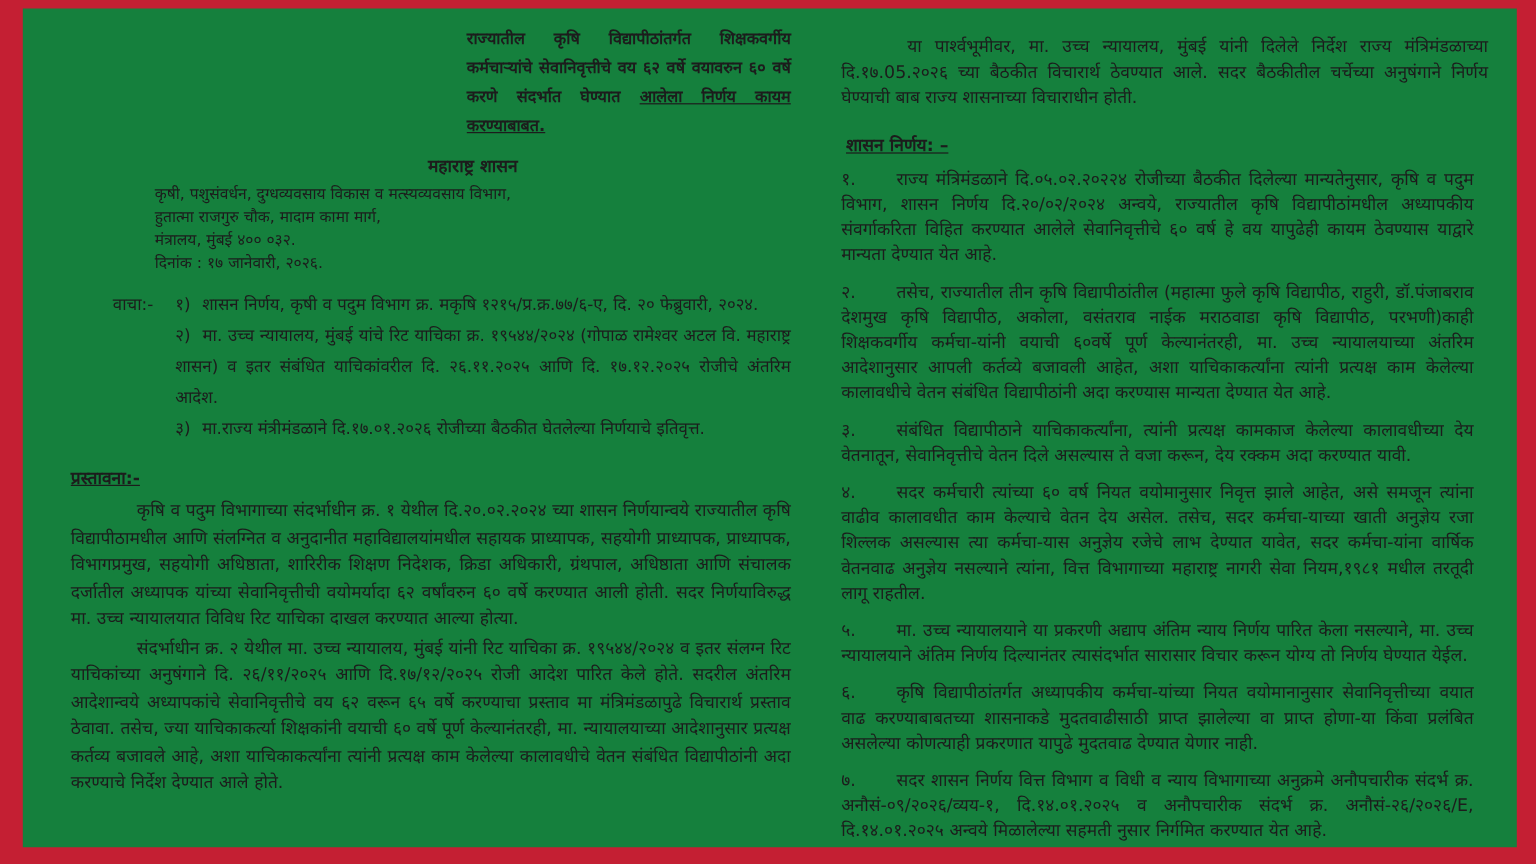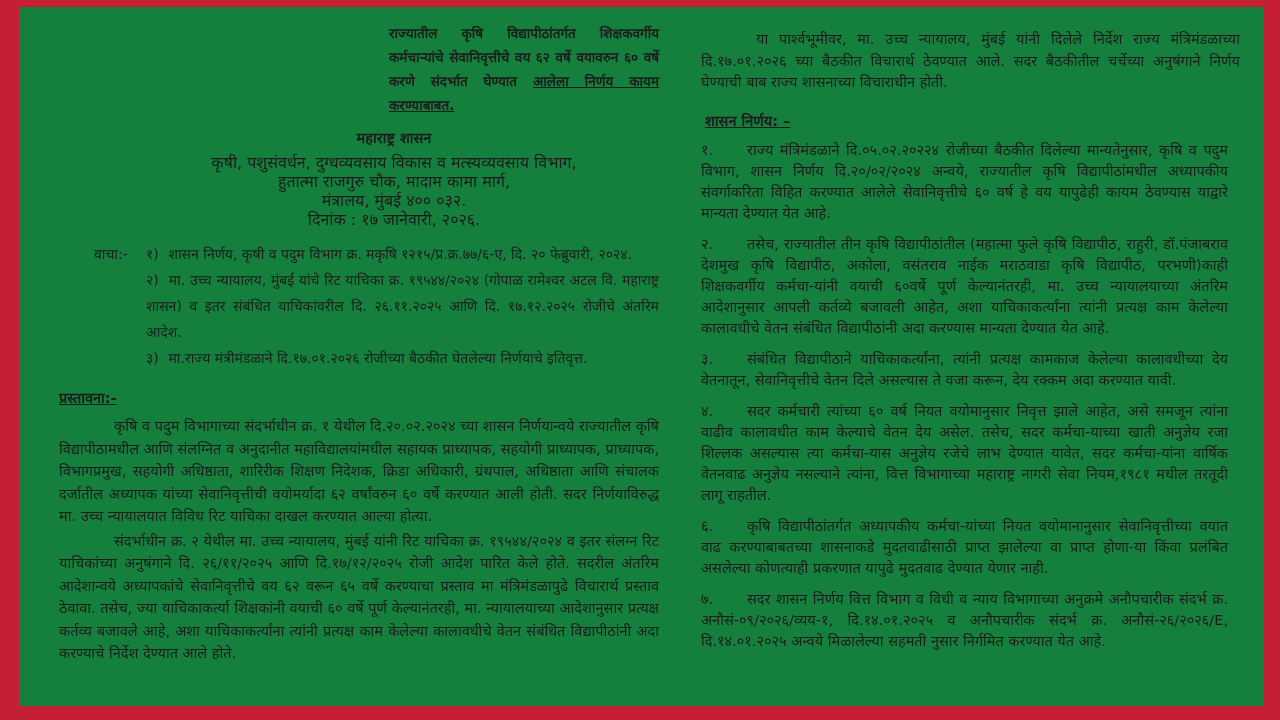--- a/index.html
+++ b/index.html
@@ -37,21 +37,21 @@
     margin-left:330px;width:270px;
     font-weight:bold;font-size:13.5px;line-height:24px;
     text-align:justify;
   }
   .subject .u{text-decoration:underline;}
   .org{
     text-align:center;font-weight:bold;font-size:14.5px;
     margin:10px 0 6px 70px;
   }
   .dept{
-    text-align:center;font-size:16px;line-height:19px;
+    text-align:left;font-size:13px;line-height:19px;
     margin-left:70px;
   }
   .read{
     display:flex;margin:12px 0 16px 35px;font-size:14px;line-height:26px;
   }
   .read-label{flex:0 0 52px;}
   .read-items{flex:1;text-align:justify;}
   .read-item .rd-num{display:inline-block;min-width:18px;}
   .preamble-heading{
     font-weight:bold;text-decoration:underline;
@@ -116,37 +116,40 @@
       </div>
 
       <div class="preamble-heading">प्रस्तावना:-</div>
 
       <p class="para">कृषि व पदुम विभागाच्या संदर्भाधीन क्र. १ येथील दि.२०.०२.२०२४ च्या शासन निर्णयान्वये राज्यातील कृषि विद्यापीठामधील आणि संलग्नित व अनुदानीत महाविद्यालयांमधील सहायक प्राध्यापक, सहयोगी प्राध्यापक, प्राध्यापक, विभागप्रमुख, सहयोगी अधिष्ठाता, शारिरीक शिक्षण निदेशक, क्रिडा अधिकारी, ग्रंथपाल, अधिष्ठाता आणि संचालक दर्जातील अध्यापक यांच्या सेवानिवृत्तीची वयोमर्यादा ६२ वर्षांवरुन ६० वर्षे करण्यात आली होती. सदर निर्णयाविरुद्ध मा. उच्च न्यायालयात विविध रिट याचिका दाखल करण्यात आल्या होत्या.</p>
       <p class="para">संदर्भाधीन क्र. २ येथील मा. उच्च न्यायालय, मुंबई यांनी रिट याचिका क्र. १९५४४/२०२४ व इतर संलग्न रिट याचिकांच्या अनुषंगाने दि. २६/११/२०२५ आणि दि.१७/१२/२०२५ रोजी आदेश पारित केले होते. सदरील अंतरिम आदेशान्वये अध्यापकांचे सेवानिवृत्तीचे वय ६२ वरून ६५ वर्षे करण्याचा प्रस्ताव मा मंत्रिमंडळापुढे विचारार्थ प्रस्ताव ठेवावा. तसेच, ज्या याचिकाकर्त्या शिक्षकांनी वयाची ६० वर्षे पूर्ण केल्यानंतरही, मा. न्यायालयाच्या आदेशानुसार प्रत्यक्ष कर्तव्य बजावले आहे, अशा याचिकाकर्त्यांना त्यांनी प्रत्यक्ष काम केलेल्या कालावधीचे वेतन संबंधित विद्यापीठांनी अदा करण्याचे निर्देश देण्यात आले होते.</p>
     </div>
 
     <div class="col-right">
 
-      <p class="intro">या पार्श्वभूमीवर, मा. उच्च न्यायालय, मुंबई यांनी दिलेले निर्देश राज्य मंत्रिमंडळाच्या दि.१७.०१.२०२६ च्या बैठकीत विचारार्थ ठेवण्यात आले. सदर बैठकीतील चर्चेच्या अनुषंगाने निर्णय घेण्याची बाब राज्य शासनाच्या विचाराधीन होती.</p>
+      <p class="intro">या पार्श्वभूमीवर, मा. उच्च न्यायालय, मुंबई यांनी दिलेले निर्देश राज्य मंत्रिमंडळाच्या दि.१७.05.२०२६ च्या बैठकीत विचारार्थ ठेवण्यात आले. सदर बैठकीतील चर्चेच्या अनुषंगाने निर्णय घेण्याची बाब राज्य शासनाच्या विचाराधीन होती.</p>
 
       <div class="decision-heading">शासन निर्णय: –</div>
 
       <div class="gr-item">
         <span class="gr-num">१.</span><span>राज्य मंत्रिमंडळाने दि.०५.०२.२०२२४ रोजीच्या बैठकीत दिलेल्या मान्यतेनुसार, कृषि व पदुम विभाग, शासन निर्णय दि.२०/०२/२०२४ अन्वये, राज्यातील कृषि विद्यापीठांमधील अध्यापकीय संवर्गाकरिता विहित करण्यात आलेले सेवानिवृत्तीचे ६० वर्ष हे वय यापुढेही कायम ठेवण्यास याद्वारे मान्यता देण्यात येत आहे.</span>
       </div>
       <div class="gr-item">
         <span class="gr-num">२.</span><span>तसेच, राज्यातील तीन कृषि विद्यापीठांतील (महात्मा फुले कृषि विद्यापीठ, राहुरी, डॉ.पंजाबराव देशमुख कृषि विद्यापीठ, अकोला, वसंतराव नाईक मराठवाडा कृषि विद्यापीठ, परभणी)काही शिक्षकवर्गीय कर्मचा-यांनी वयाची ६०वर्षे पूर्ण केल्यानंतरही, मा. उच्च न्यायालयाच्या अंतरिम आदेशानुसार आपली कर्तव्ये बजावली आहेत, अशा याचिकाकर्त्यांना त्यांनी प्रत्यक्ष काम केलेल्या कालावधीचे वेतन संबंधित विद्यापीठांनी अदा करण्यास मान्यता देण्यात येत आहे.</span>
       </div>
       <div class="gr-item">
         <span class="gr-num">३.</span><span>संबंधित विद्यापीठाने याचिकाकर्त्यांना, त्यांनी प्रत्यक्ष कामकाज केलेल्या कालावधीच्या देय वेतनातून, सेवानिवृत्तीचे वेतन दिले असल्यास ते वजा करून, देय रक्कम अदा करण्यात यावी.</span>
       </div>
       <div class="gr-item">
         <span class="gr-num">४.</span><span>सदर कर्मचारी त्यांच्या ६० वर्ष नियत वयोमानुसार निवृत्त झाले आहेत, असे समजून त्यांना वाढीव कालावधीत काम केल्याचे वेतन देय असेल. तसेच, सदर कर्मचा-याच्या खाती अनुज्ञेय रजा शिल्लक असल्यास त्या कर्मचा-यास अनुज्ञेय रजेचे लाभ देण्यात यावेत, सदर कर्मचा-यांना वार्षिक वेतनवाढ अनुज्ञेय नसल्याने त्यांना, वित्त विभागाच्या महाराष्ट्र नागरी सेवा नियम,१९८१ मधील तरतूदी लागू राहतील.</span>
       </div>
       <div class="gr-item">
+        <span class="gr-num">५.</span><span>मा. उच्च न्यायालयाने या प्रकरणी अद्याप अंतिम न्याय निर्णय पारित केला नसल्याने, मा. उच्च न्यायालयाने अंतिम निर्णय दिल्यानंतर त्यासंदर्भात सारासार विचार करून योग्य तो निर्णय घेण्यात येईल.</span>
+      </div>
+      <div class="gr-item">
         <span class="gr-num">६.</span><span>कृषि विद्यापीठांतर्गत अध्यापकीय कर्मचा-यांच्या नियत वयोमानानुसार सेवानिवृत्तीच्या वयात वाढ करण्याबाबतच्या शासनाकडे मुदतवाढीसाठी प्राप्त झालेल्या वा प्राप्त होणा-या किंवा प्रलंबित असलेल्या कोणत्याही प्रकरणात यापुढे मुदतवाढ देण्यात येणार नाही.</span>
       </div>
       <div class="gr-item">
         <span class="gr-num">७.</span><span>सदर शासन निर्णय वित्त विभाग व विधी व न्याय विभागाच्या अनुक्रमे अनौपचारीक संदर्भ क्र. अनौसं-०९/२०२६/व्यय-१, दि.१४.०१.२०२५ व अनौपचारीक संदर्भ क्र. अनौसं-२६/२०२६/E, दि.१४.०१.२०२५ अन्वये मिळालेल्या सहमती नुसार निर्गमित करण्यात येत आहे.</span>
       </div>
     </div>
 
   </div>
 </div>
 

